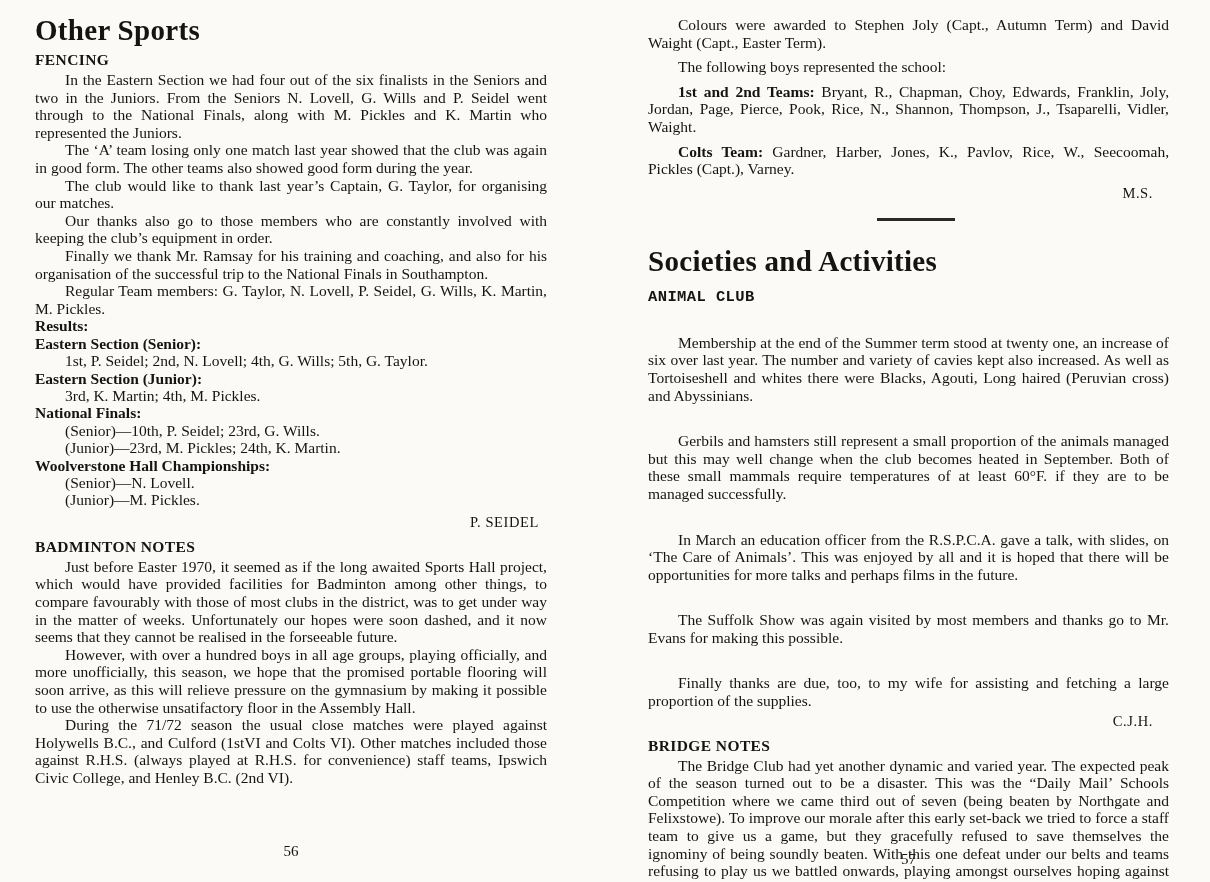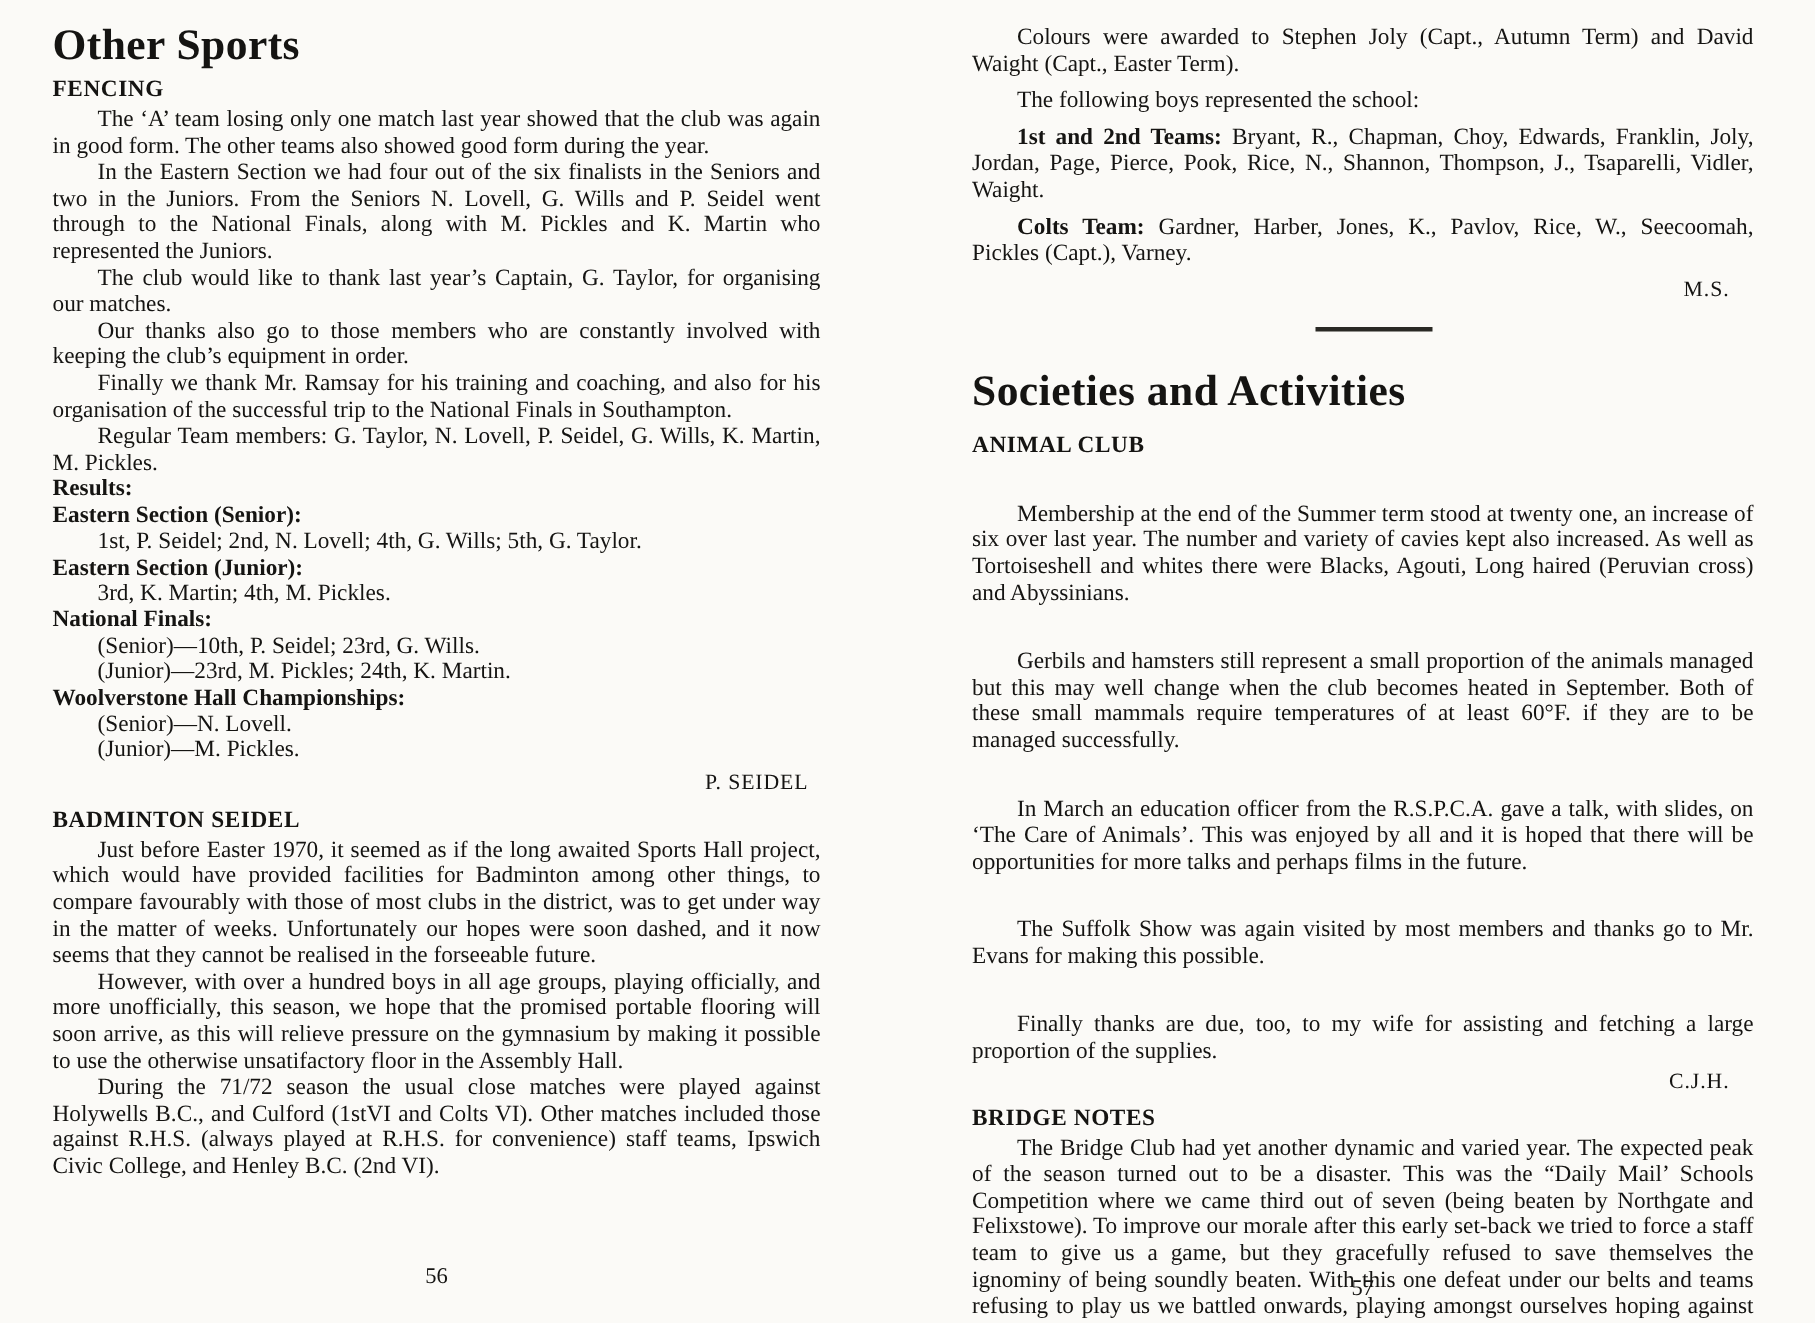--- a/index.html
+++ b/index.html
@@ -65,22 +65,22 @@
 </style>
 </head>
 <body>
 
 <div class="spread">
 
   <div class="page page-left">
     <h1 class="main-title">Other Sports</h1>
 
     <h2 class="section-head" style="margin-top:0;">FENCING</h2>
+    <p class="body indent">In the Eastern Section we had four out of the six finalists in the Seniors and two in the Juniors. From the Seniors N. Lovell, G. Wills and P. Seidel went through to the National Finals, along with M. Pickles and K. Martin who represented the Juniors.</p>
     <p class="body indent">The ‘A’ team losing only one match last year showed that the club was again in good form. The other teams also showed good form during the year.</p>
-    <p class="body indent">In the Eastern Section we had four out of the six finalists in the Seniors and two in the Juniors. From the Seniors N. Lovell, G. Wills and P. Seidel went through to the National Finals, along with M. Pickles and K. Martin who represented the Juniors.</p>
     <p class="body indent">The club would like to thank last year’s Captain, G. Taylor, for organising our matches.</p>
     <p class="body indent">Our thanks also go to those members who are constantly involved with keeping the club’s equipment in order.</p>
     <p class="body indent">Finally we thank Mr. Ramsay for his training and coaching, and also for his organisation of the successful trip to the National Finals in Southampton.</p>
     <p class="body indent">Regular Team members: G. Taylor, N. Lovell, P. Seidel, G. Wills, K. Martin, M. Pickles.</p>
 
     <p class="res-head">Results:</p>
 
     <p class="res-head">Eastern Section (Senior):</p>
     <p class="res-entry">1st, P. Seidel; 2nd, N. Lovell; 4th, G. Wills; 5th, G. Taylor.</p>
 
@@ -90,21 +90,21 @@
     <p class="res-head">National Finals:</p>
     <p class="res-entry">(Senior)—10th, P. Seidel; 23rd, G. Wills.</p>
     <p class="res-entry">(Junior)—23rd, M. Pickles; 24th, K. Martin.</p>
 
     <p class="res-head">Woolverstone Hall Championships:</p>
     <p class="res-entry">(Senior)—N. Lovell.</p>
     <p class="res-entry">(Junior)—M. Pickles.</p>
 
     <p class="signature">P. SEIDEL</p>
 
-    <h2 class="section-head">BADMINTON SEIDEL</h2>
+    <h2 class="section-head">BADMINTON NOTES</h2>
     <p class="body indent">Just before Easter 1970, it seemed as if the long awaited Sports Hall project, which would have provided facilities for Badminton among other things, to compare favourably with those of most clubs in the district, was to get under way in the matter of weeks. Unfortunately our hopes were soon dashed, and it now seems that they cannot be realised in the forseeable future.</p>
     <p class="body indent">However, with over a hundred boys in all age groups, playing officially, and more unofficially, this season, we hope that the promised portable flooring will soon arrive, as this will relieve pressure on the gymnasium by making it possible to use the otherwise unsatifactory floor in the Assembly Hall.</p>
     <p class="body indent">During the 71/72 season the usual close matches were played against Holywells B.C., and Culford (1stVI and Colts VI). Other matches included those against R.H.S. (always played at R.H.S. for convenience) staff teams, Ipswich Civic College, and Henley B.C. (2nd VI).</p>
 
     <div class="page-number">56</div>
   </div>
 
   <div class="page page-right">
 
     <div class="rp-top">
@@ -113,21 +113,21 @@
       <p class="body indent"><span class="bold">1st and 2nd Teams:</span> <span>Bryant, R., Chapman, Choy, Edwards, Franklin, Joly, Jordan, Page, Pierce, Pook, Rice, N., Shannon, Thompson, J., Tsaparelli, Vidler, Waight.</span></p>
       <p class="body indent"><span class="bold">Colts Team:</span> <span>Gardner, Harber, Jones, K., Pavlov, Rice, W., Seecoomah, Pickles (Capt.), Varney.</span></p>
       <p class="signature sig-tight">M.S.</p>
     </div>
 
     <div class="divider"></div>
 
     <h1 class="societies-title">Societies and Activities</h1>
 
     <div class="animal">
-      <h2 class="section-head" style="margin-top:0;">ANIMAL CLUB</h2>
+      <h2 class="section-head" style="margin-top:0;font-family:Liberation Mono, monospace;">ANIMAL CLUB</h2>
       <p class="body indent">Membership at the end of the Summer term stood at twenty one, an increase of six over last year. The number and variety of cavies kept also increased. As well as Tortoiseshell and whites there were Blacks, Agouti, Long haired (Peruvian cross) and Abyssinians.</p>
       <p class="body indent">Gerbils and hamsters still represent a small proportion of the animals managed but this may well change when the club becomes heated in September. Both of these small mammals require temperatures of at least 60°F. if they are to be managed successfully.</p>
       <p class="body indent">In March an education officer from the R.S.P.C.A. gave a talk, with slides, on ‘The Care of Animals’. This was enjoyed by all and it is hoped that there will be opportunities for more talks and perhaps films in the future.</p>
       <p class="body indent">The Suffolk Show was again visited by most members and thanks go to Mr. Evans for making this possible.</p>
       <p class="body indent">Finally thanks are due, too, to my wife for assisting and fetching a large proportion of the supplies.</p>
       <p class="signature sig-tight">C.J.H.</p>
     </div>
 
     <h2 class="section-head">BRIDGE NOTES</h2>
     <p class="body indent">The Bridge Club had yet another dynamic and varied year. The expected peak of the season turned out to be a disaster. This was the “Daily Mail’ Schools Competition where we came third out of seven (being beaten by Northgate and Felixstowe). To improve our morale after this early set-back we tried to force a staff team to give us a game, but they gracefully refused to save themselves the ignominy of being soundly beaten. With this one defeat under our belts and teams refusing to play us we battled onwards, playing amongst ourselves hoping against hope that the morale might take a turn for the better. But no, it sank, the third and fourth form members were the first to wilt under the burning desire</p>

